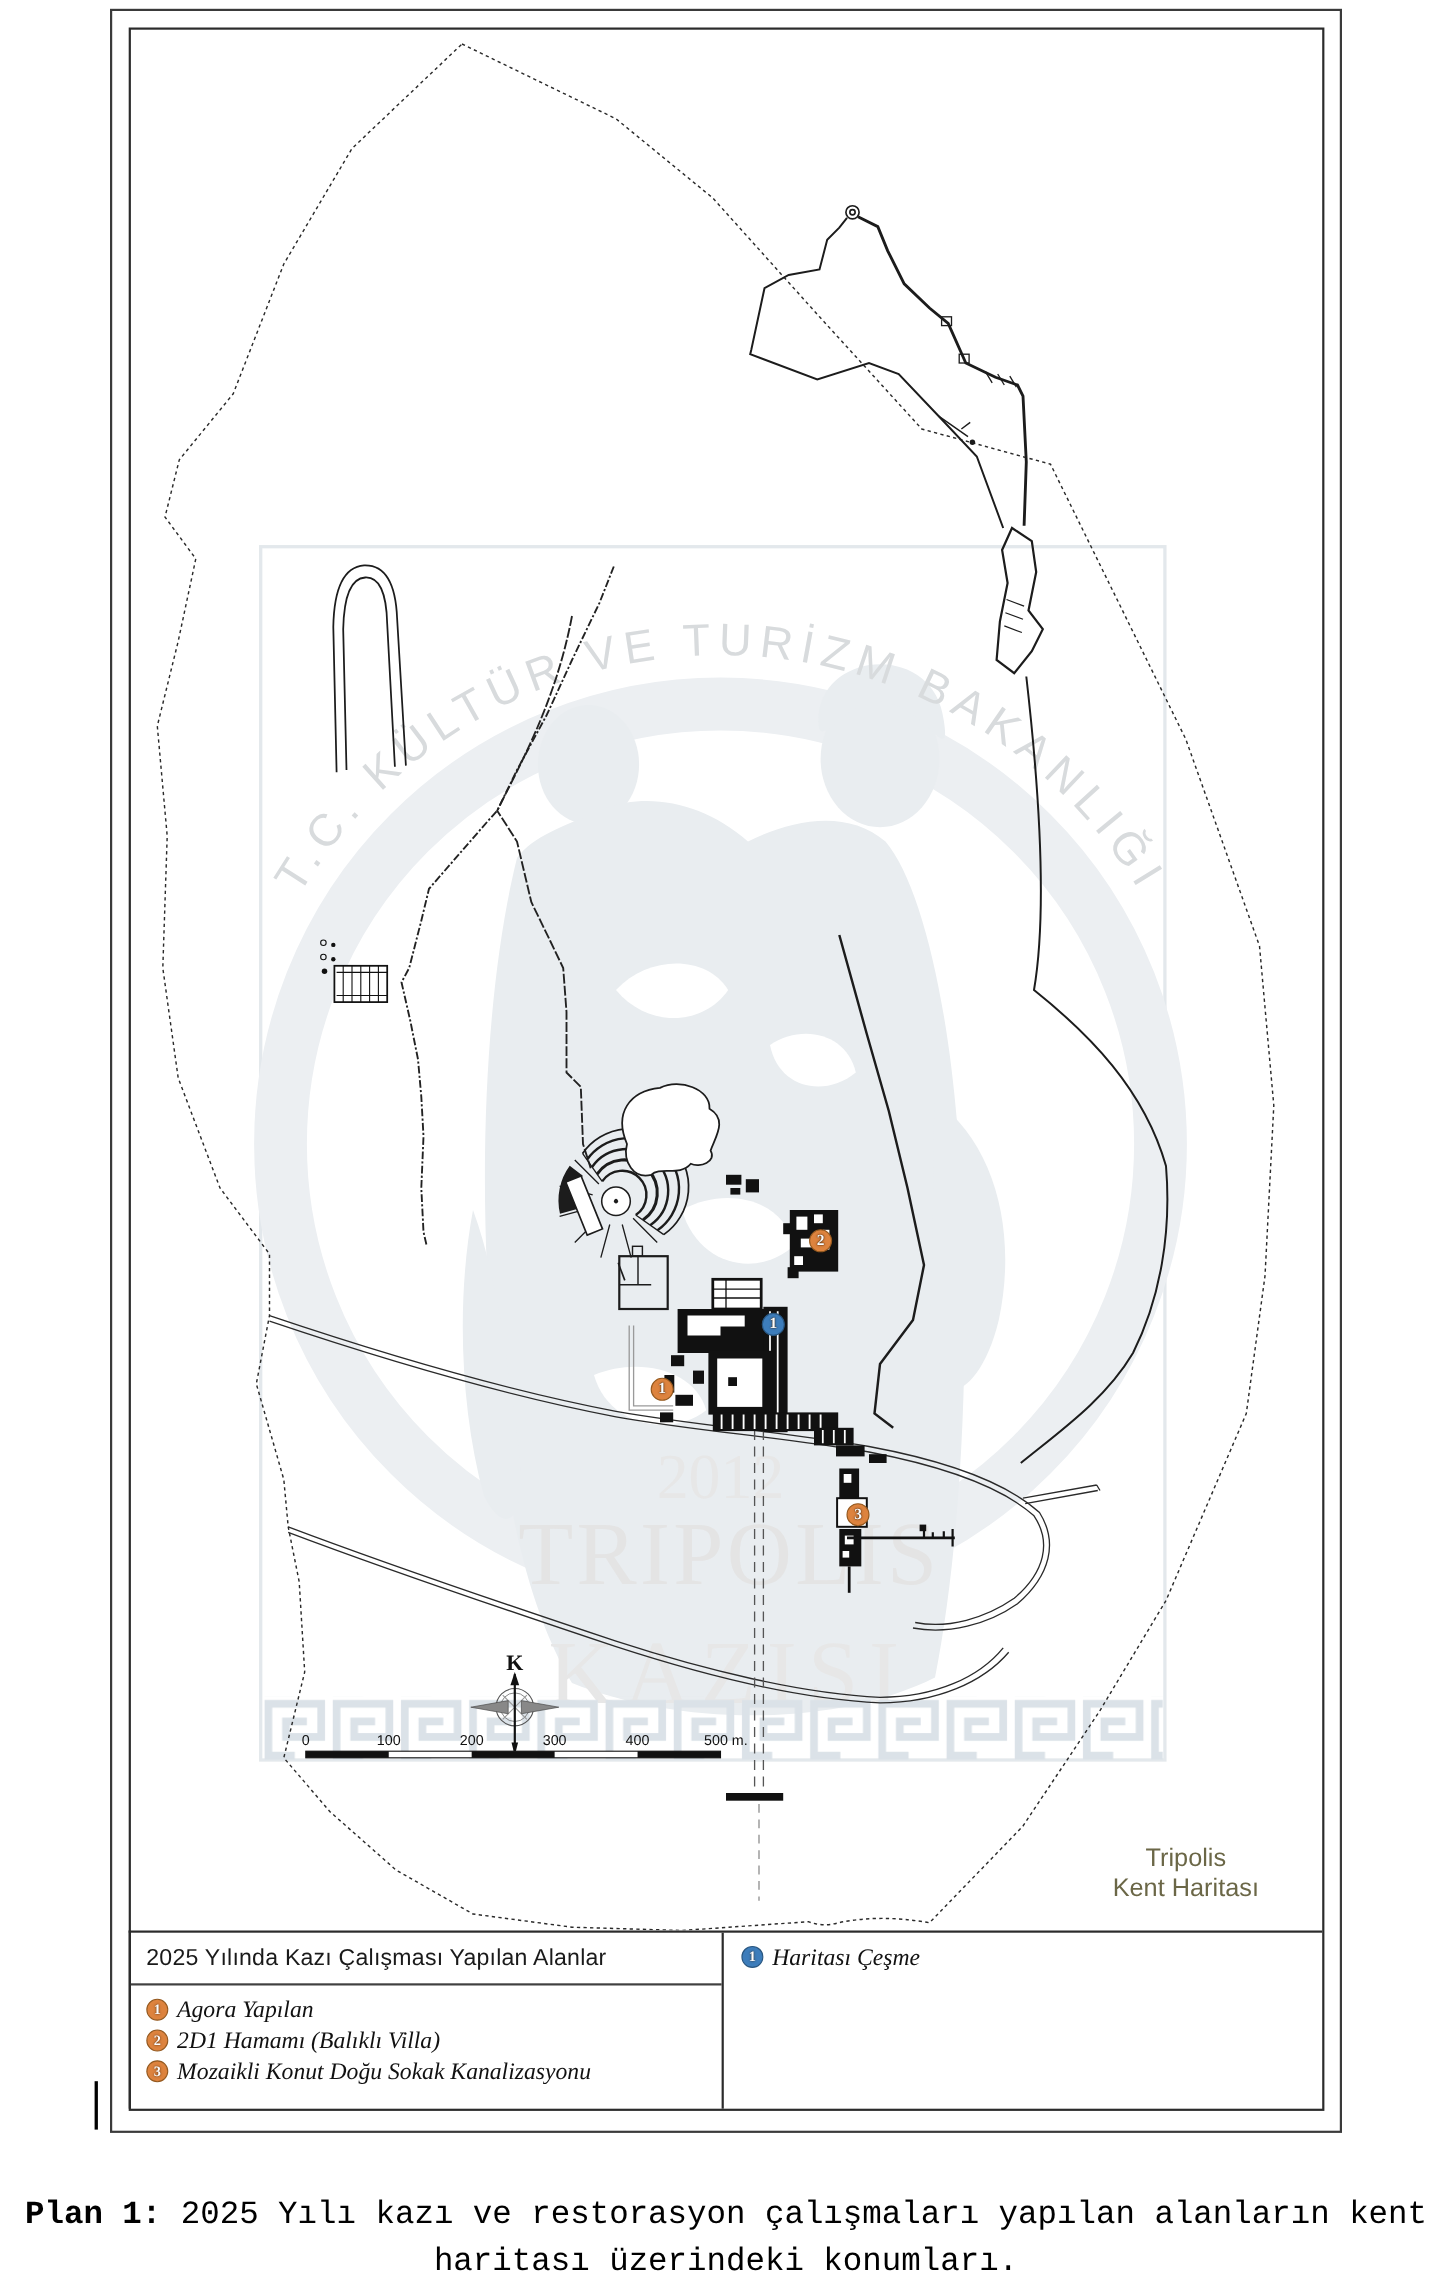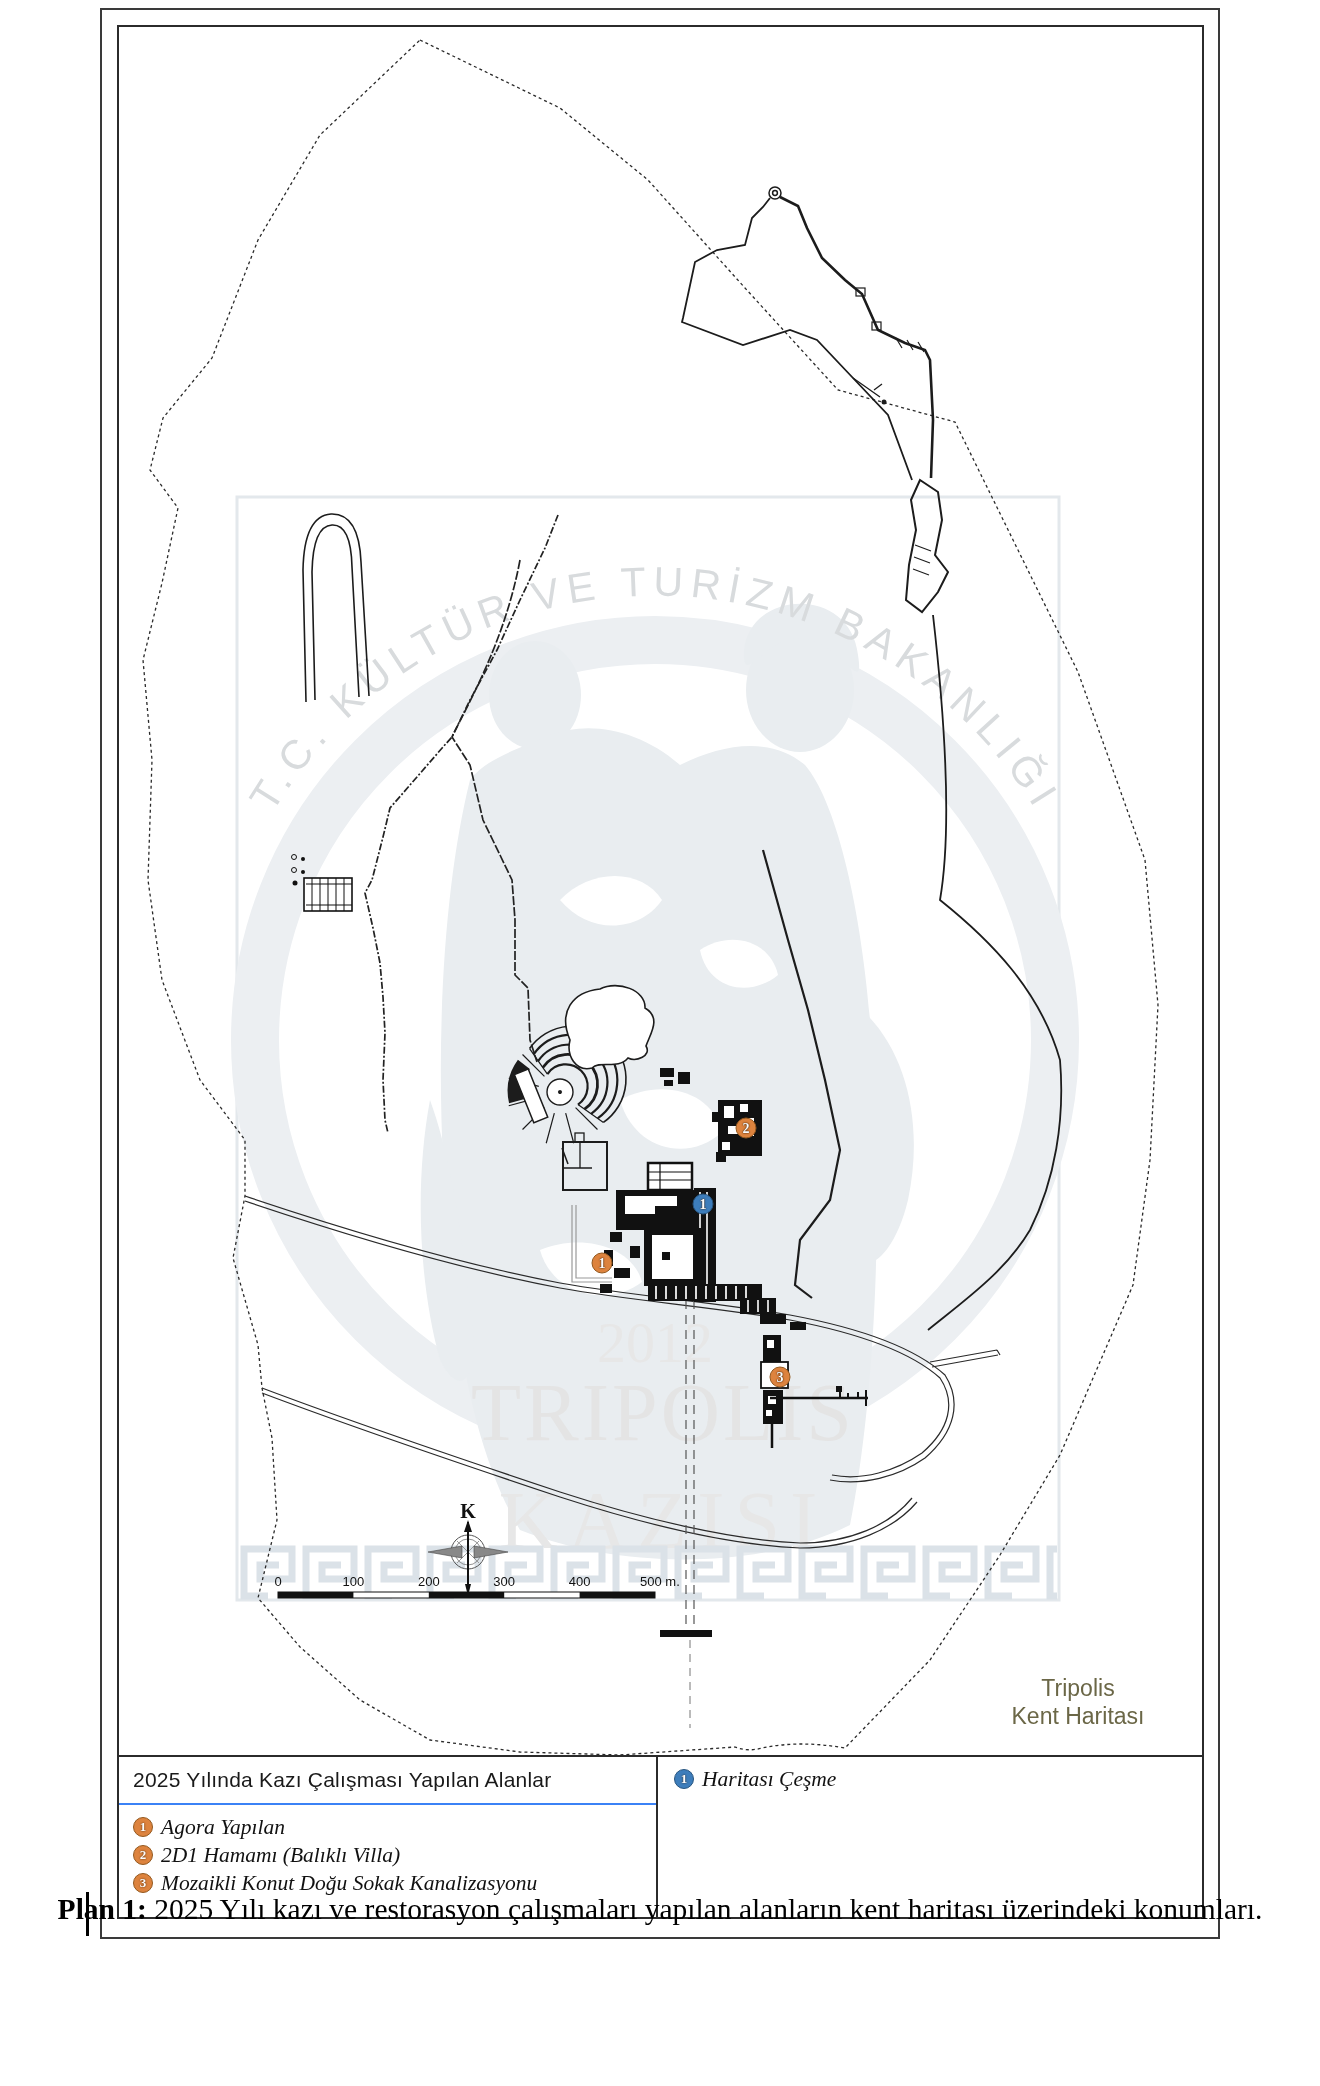--- a/index.html
+++ b/index.html
@@ -17,32 +17,32 @@
         display:flex;align-items:center;justify-content:center;
         font-family:"Liberation Serif",serif;font-weight:bold;font-size:14px;
         color:#fdfdfd;text-shadow:0 0 2px rgba(50,25,0,.95), 0 0 1px rgba(50,25,0,.9);
         transform:translate(-50%,-50%);box-sizing:border-box;}
   
   #legend{position:absolute;left:117px;top:1755px;width:1083px;height:160px;
         border-top:2px solid #2b2b2b;border-left:2px solid #2b2b2b;box-sizing:content-box;}
   .leg-col{position:absolute;top:0;height:100%;box-sizing:border-box;}
   #leg-col-left{left:0;width:539px;border-right:2px solid #2b2b2b;}
   #leg-col-right{left:541px;width:542px;}
-  .leg-header{height:48px;border-bottom:2px solid #3b82f6;display:flex;align-items:center;
+  .leg-header{height:48px;border-bottom:2px solid #404040;display:flex;align-items:center;
         padding-left:14px;font-size:21px;letter-spacing:.2px;box-sizing:border-box;}
   .leg-items{padding:8px 0 0 14px;}
   .leg-item{display:flex;align-items:center;height:28px;
         font-family:"Liberation Serif",serif;font-style:italic;font-size:21.5px;color:#111;}
   .leg-badge{width:20px;height:20px;border-radius:50%;margin-right:8px;flex:0 0 20px;
         display:flex;align-items:center;justify-content:center;
         font-family:"Liberation Serif",serif;font-style:normal;font-weight:bold;font-size:13px;
         color:#fdfdfd;text-shadow:0 0 2px rgba(50,25,0,.95);box-sizing:border-box;}
   
-  #caption{position:absolute;left:10px;top:1888px;width:1300px;text-align:center;
-        font-family:Liberation Serif, serif;font-size:29.5px;color:#000;line-height:43px;}
+  #caption{position:absolute;left:10px;top:1992px;width:1300px;text-align:center;
+        font-family:Liberation Mono, monospace;font-size:29.5px;color:#000;line-height:43px;}
   #caption b{font-weight:bold;}
   #cursor-tick{position:absolute;left:86px;top:1892px;width:3px;height:44px;background:#000;}
 </style>
 </head>
 <body>
 
 <div id="page">
 
   <div id="outer-frame"></div>
   <div id="inner-frame"></div>

